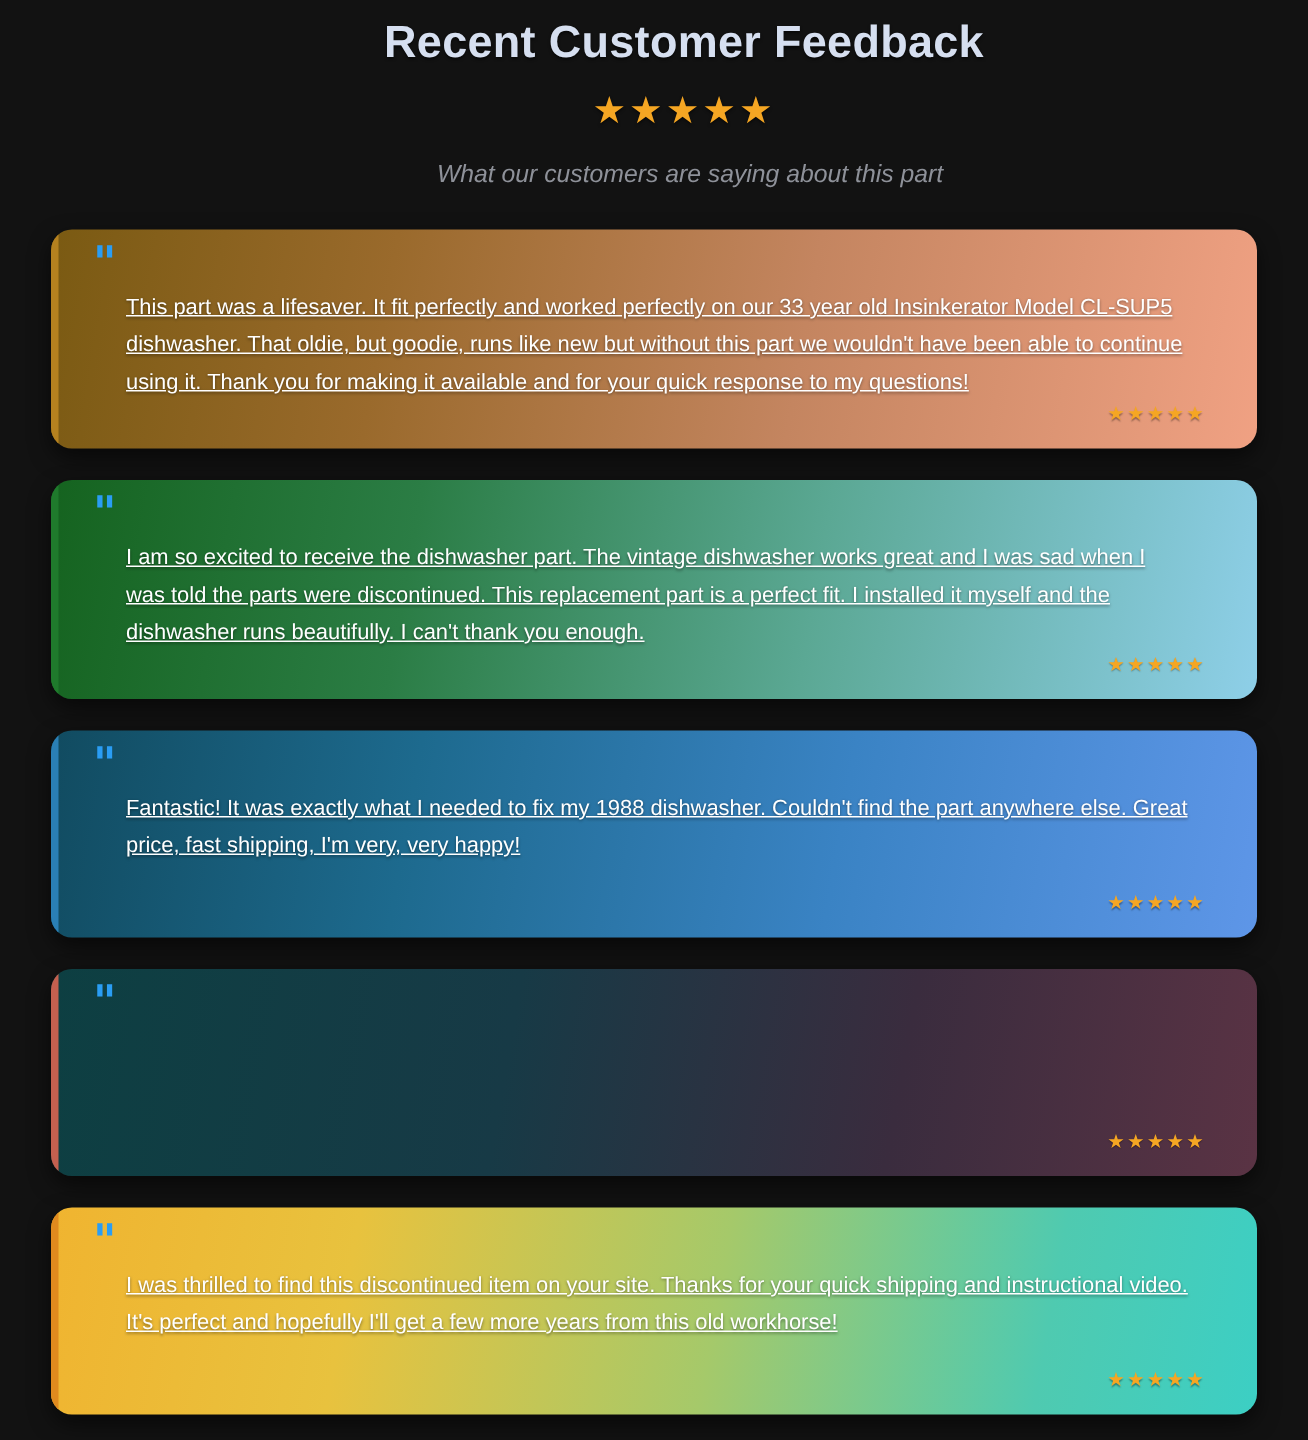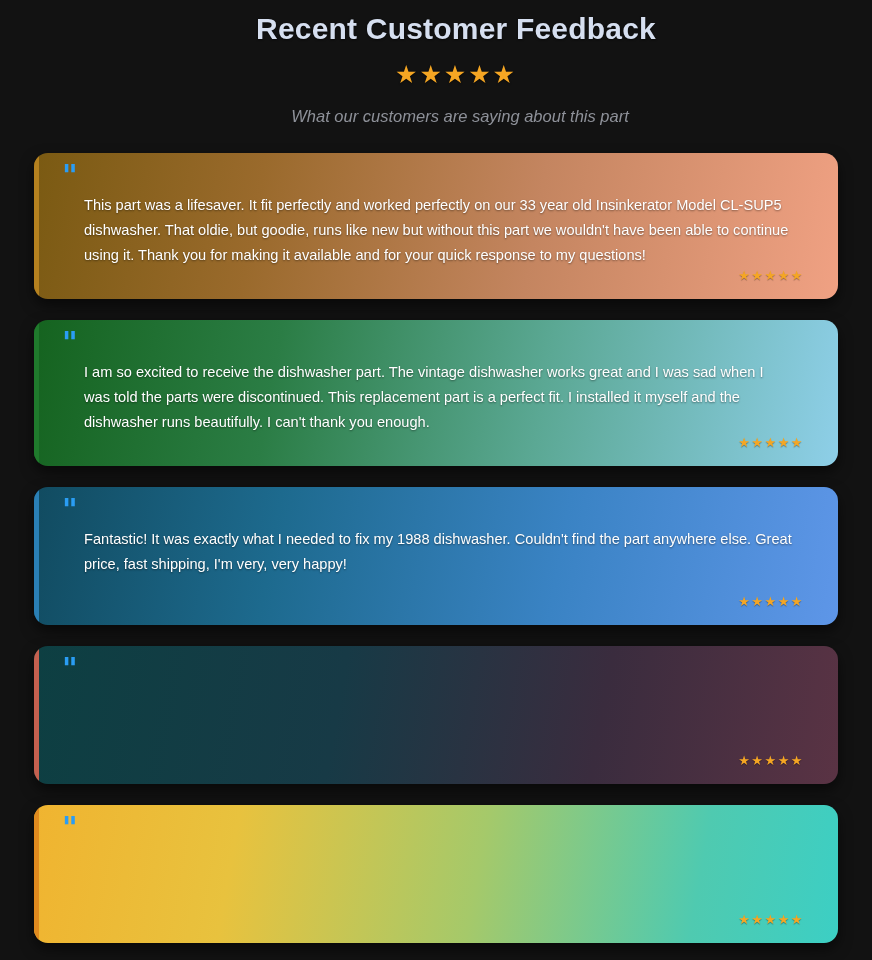--- a/index.html
+++ b/index.html
@@ -95,20 +95,21 @@
   }
 
   .card-text {
     margin-top: 22px;
     margin-left: 22px;
     margin-right: 18px;
     font-size: 14.6px;
     line-height: 25px;
     color: #ffffff;
     text-shadow: 0 1px 2px rgba(0,0,0,0.45);
+    text-decoration: underline;
   }
 
   .card-stars {
     margin-top: auto;
     align-self: flex-end;
     font-size: 13px;
     letter-spacing: 1.5px;
     color: #f5a623;
     padding-right: 6px;
     padding-bottom: 2px;
@@ -158,17 +159,18 @@
 
     <div class="card card-3">
       <div class="card-accent" style="background:#c4604f"></div>
       <div class="quote-mark">"</div>
       <div class="card-stars">★★★★★</div>
     </div>
 
     <div class="card card-4">
       <div class="card-accent" style="background:#e08a1e"></div>
       <div class="quote-mark">"</div>
+      <div class="card-text">I was thrilled to find this discontinued item on your site. Thanks for your quick shipping and instructional video. It's perfect and hopefully I'll get a few more years from this old workhorse!</div>
       <div class="card-stars">★★★★★</div>
     </div>
 
   </div>
 </div>
 
 </body></html>

